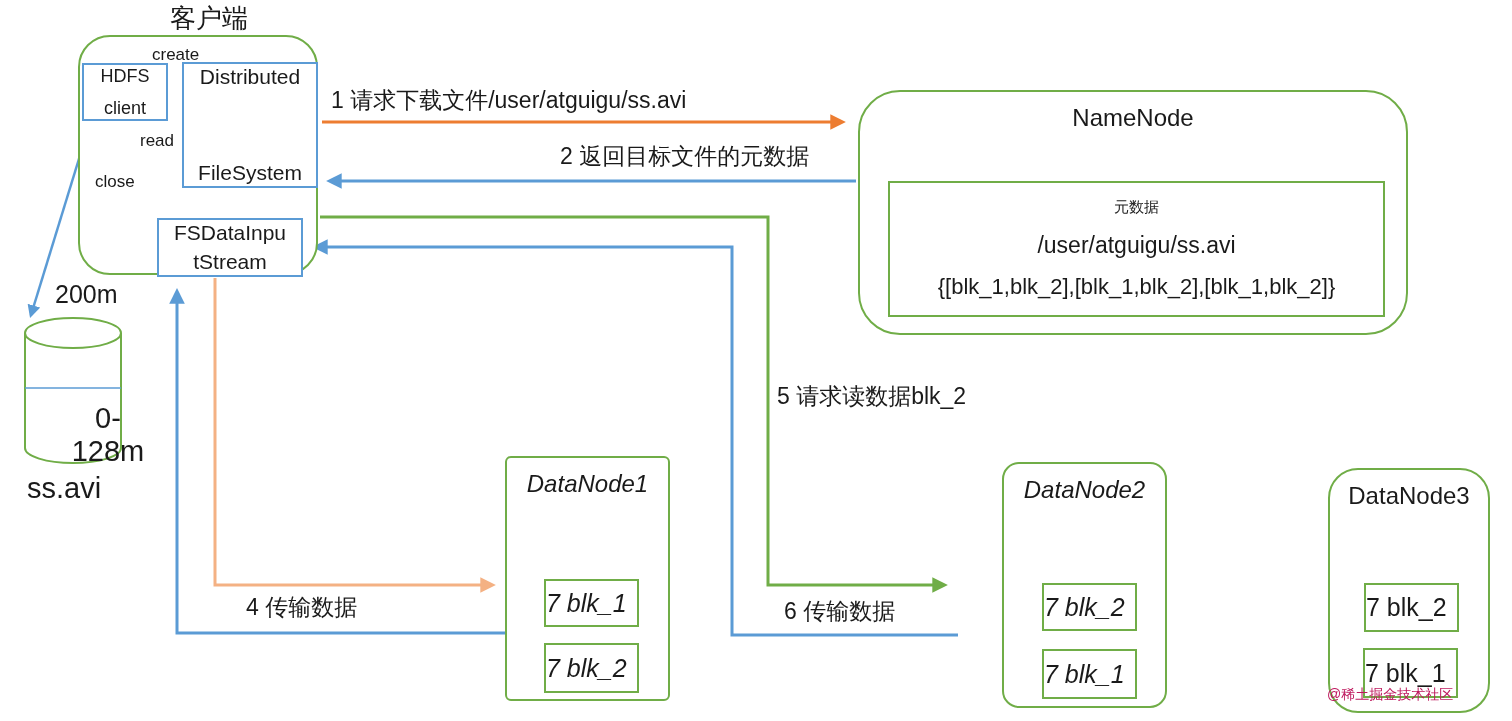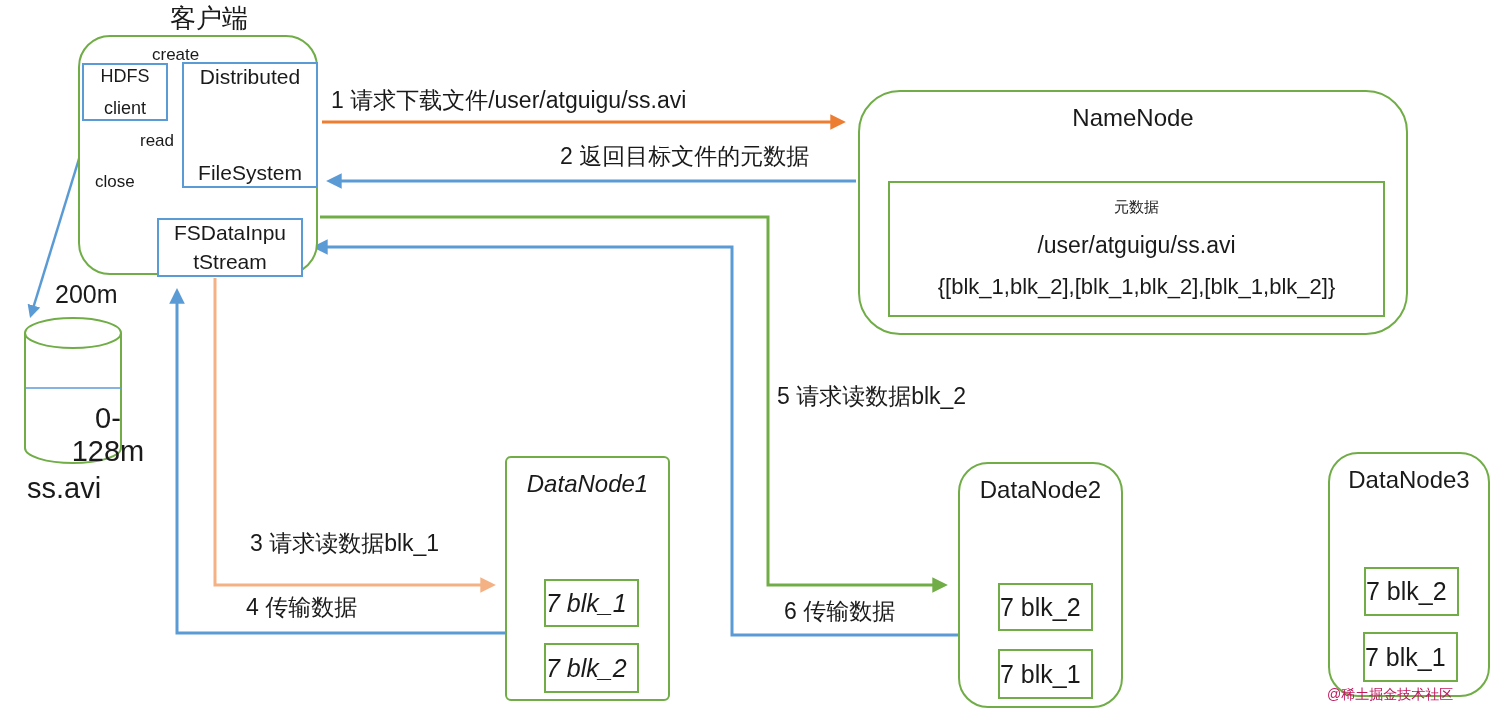--- a/index.html
+++ b/index.html
@@ -99,38 +99,37 @@
     <div class="node-title" style="">NameNode</div>
   </div>
   <div class="abs box-green center col" style="left:888px;top:181px;width:497px;height:136px;justify-content:space-evenly;">
     <div style="font-size:15px;">元数据</div>
     <div style="font-size:23px;">/user/atguigu/ss.avi</div>
     <div style="font-size:22px;white-space:nowrap;">{[blk_1,blk_2],[blk_1,blk_2],[blk_1,blk_2]}</div>
   </div>
 
   <div class="abs flow-label" style="left:331px;top:85px;">1 请求下载文件/user/atguigu/ss.avi</div>
   <div class="abs flow-label" style="left:560px;top:141px;">2 返回目标文件的元数据</div>
-  <div class="abs flow-label" style="left:250px;top:528px;">3 请求读数据blk_1</div>
   <div class="abs flow-label" style="left:246px;top:592px;">4 传输数据</div>
   <div class="abs flow-label" style="left:777px;top:381px;">5 请求读数据blk_2</div>
   <div class="abs flow-label" style="left:784px;top:596px;">6 传输数据</div>
 
   <div class="abs box-green" style="left:505px;top:456px;width:165px;height:245px;border-radius:6px;font-style:italic;">
     <div class="node-title">DataNode1</div>
     <div class="abs box-green center blk" style="left:37px;top:121px;width:95px;height:48px;">7 blk_1</div>
     <div class="abs box-green center blk" style="left:37px;top:185px;width:95px;height:50px;">7 blk_2</div>
   </div>
 
-  <div class="abs box-green" style="left:958px;top:462px;width:165px;height:246px;border-radius:30px;">
+  <div class="abs box-green" style="left:1002px;top:462px;width:165px;height:246px;border-radius:17px;font-style:italic;">
     <div class="node-title">DataNode2</div>
     <div class="abs box-green center blk" style="left:38px;top:119px;width:95px;height:48px;">7 blk_2</div>
     <div class="abs box-green center blk" style="left:38px;top:185px;width:95px;height:50px;">7 blk_1</div>
   </div>
 
-  <div class="abs box-green" style="left:1328px;top:452px;width:162px;height:245px;border-radius:30px;">
+  <div class="abs box-green" style="left:1328px;top:468px;width:162px;height:245px;border-radius:30px;">
     <div class="node-title">DataNode3</div>
     <div class="abs box-green center blk" style="left:34px;top:113px;width:95px;height:49px;">7 blk_2</div>
     <div class="abs box-green center blk" style="left:33px;top:178px;width:95px;height:50px;">7 blk_1</div>
   </div>
 
   <div id="watermark" class="abs" style="left:1327px;top:686px;">@稀土掘金技术社区</div>
 
 </div>
 
 </body></html>

